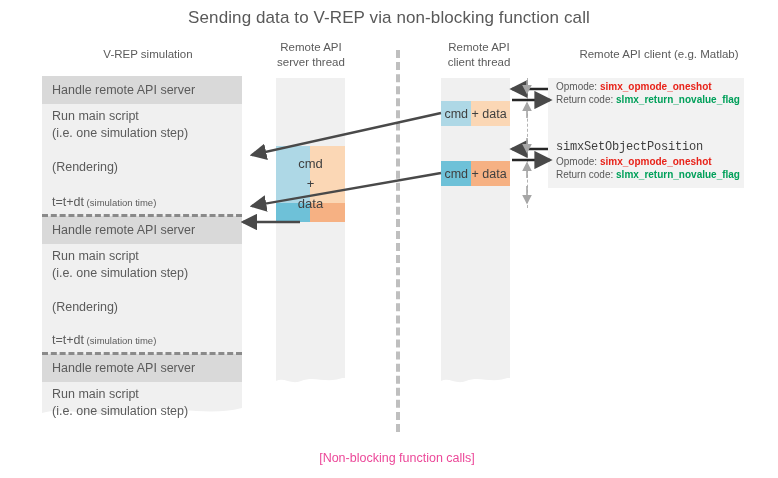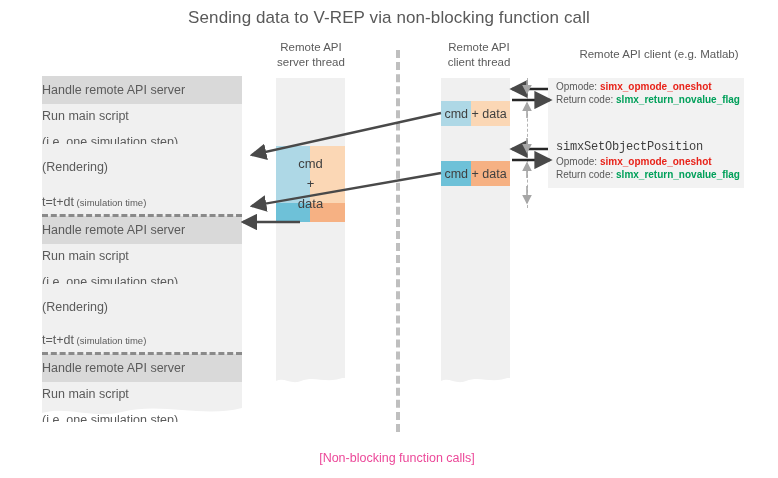--- a/index.html
+++ b/index.html
@@ -62,27 +62,27 @@
     height: 22px;
     overflow: hidden;
   }
   .sim-row {
     position: absolute;
     left: 42px;
     width: 200px;
     font-size: 12.5px;
     color: #5b5b5b;
     box-sizing: border-box;
+    padding-left: 10px;
   }
   .sim-row.hl {
     background: #d9d9d9;
   }
   .sim-sub {
     font-size: 12.5px;
-    margin-top: 9px;
   }
   .sim-small {
     font-size: 9.5px;
   }
 
   
   .sim-dash {
     position: absolute;
     left: 42px;
     width: 200px;
@@ -278,20 +278,23 @@
     color: #ec4899;
   }
 </style>
 </head>
 <body>
 
 <div id="stage">
 
   <div class="title">Sending data to V-REP via non-blocking function call</div>
 
+  <div class="col-head" id="head-sim">
+    <span>V-REP simulation</span>
+  </div>
   <div class="col-head" id="head-srv">
     <div>Remote API</div>
     <div>server thread</div>
   </div>
   <div class="col-head" id="head-cli">
     <div>Remote API</div>
     <div>client thread</div>
   </div>
   <div class="col-head" id="head-mat">
     <span>Remote API client (e.g. Matlab)</span>

